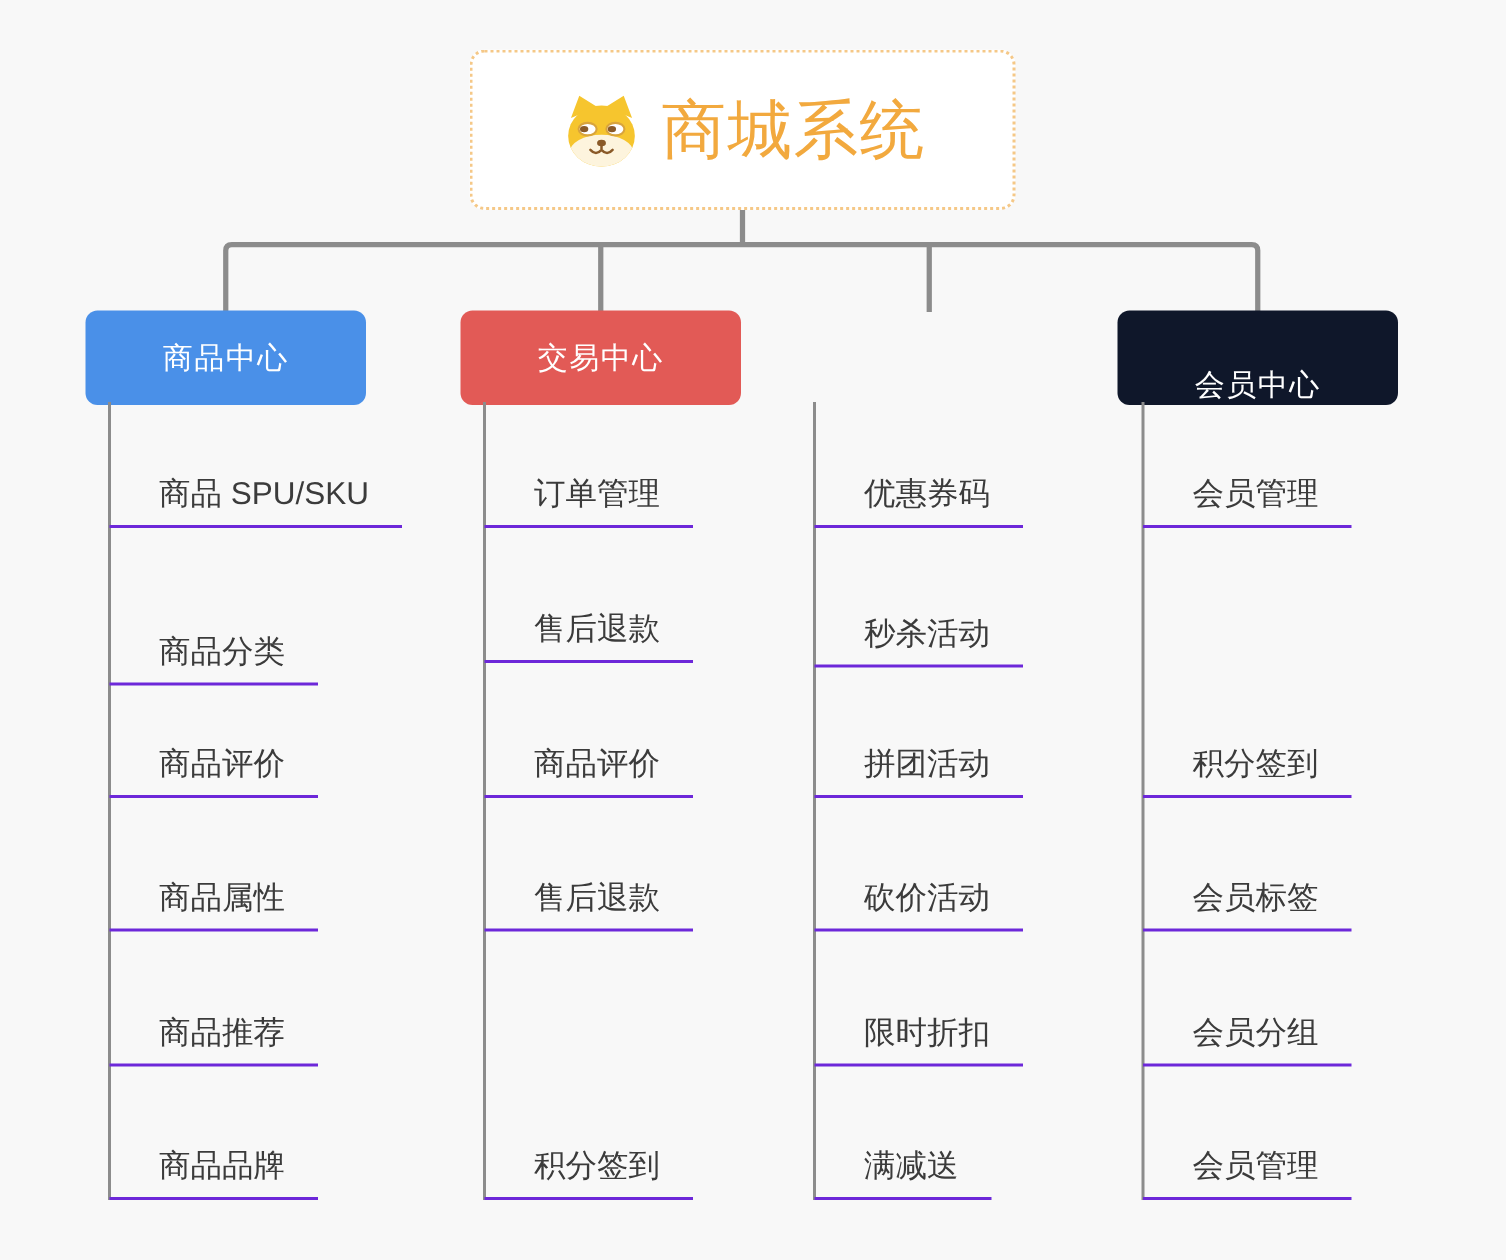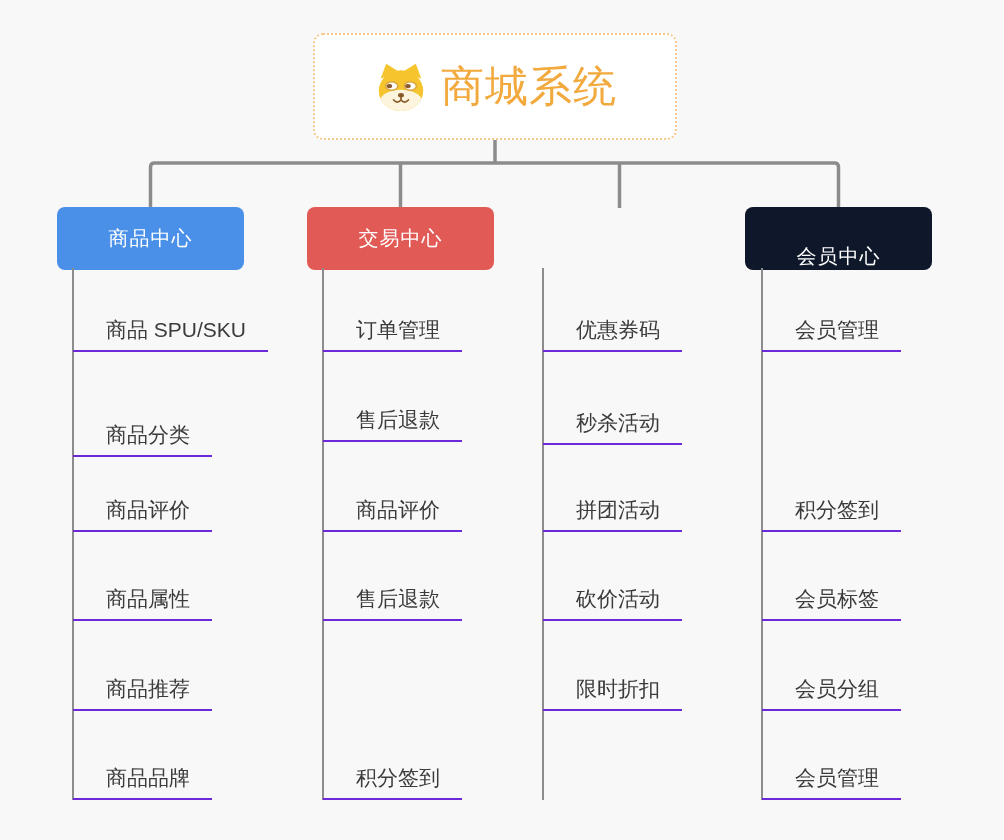--- a/index.html
+++ b/index.html
@@ -135,20 +135,21 @@
   <div class="leaf" style="left:323px; top:494px">商品评价</div>
   <div class="leaf" style="left:323px; top:583px">售后退款</div>
   <div class="leaf" style="left:323px; top:762px">积分签到</div>
 
   <div class="trunk" style="left: 542px; background-color: rgb(140, 140, 140);"></div>
   <div class="leaf" style="left:543px; top:314px">优惠券码</div>
   <div class="leaf" style="left:543px; top:407px">秒杀活动</div>
   <div class="leaf" style="left:543px; top:494px">拼团活动</div>
   <div class="leaf" style="left:543px; top:583px">砍价活动</div>
   <div class="leaf" style="left:543px; top:673px">限时折扣</div>
+  <div class="leaf" style="left:543px; top:762px">满减送</div>
 
   <div class="branch-box" style="left: 745px; background-color: #0f172a; align-items: flex-end;">
     <span class="branch-label">会员中心</span>
   </div>
   <div class="trunk" style="left: 761px; background-color: rgb(140, 140, 140);"></div>
   <div class="leaf" style="left:762px; top:314px">会员管理</div>
   <div class="leaf" style="left:762px; top:494px">积分签到</div>
   <div class="leaf" style="left:762px; top:583px">会员标签</div>
   <div class="leaf" style="left:762px; top:673px">会员分组</div>
   <div class="leaf" style="left:762px; top:762px">会员管理</div>

